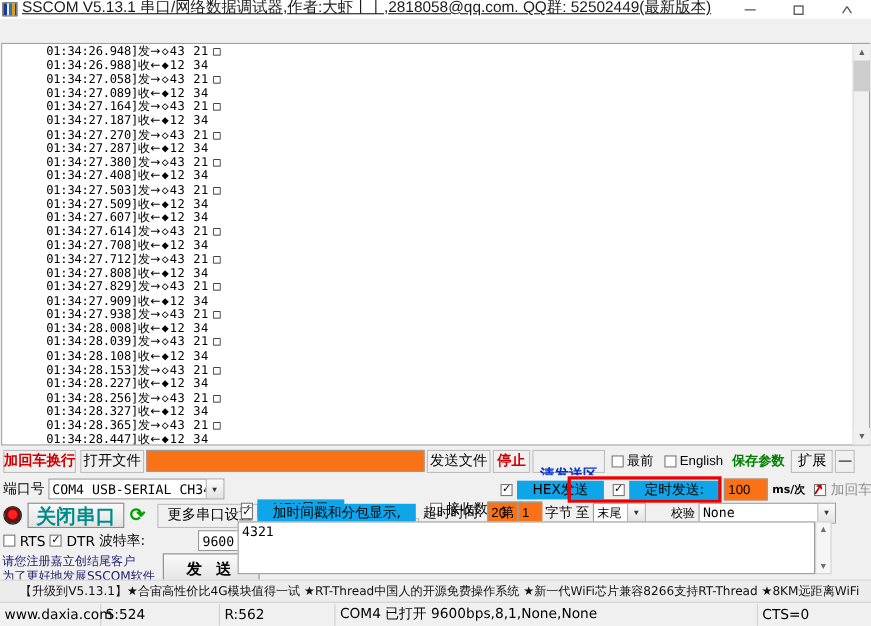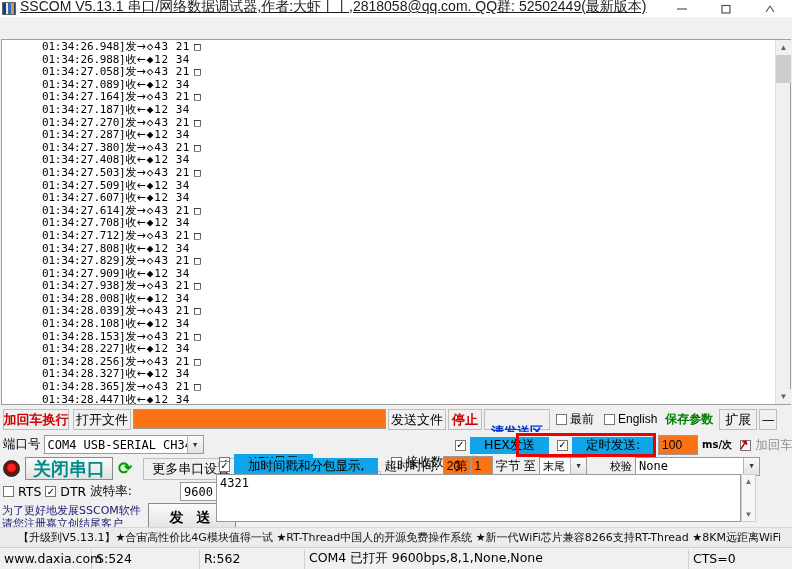--- a/index.html
+++ b/index.html
@@ -507,22 +507,22 @@
       <span class="chk">✓</span>
       <span class="lbl">DTR</span>
       <span class="lbl">波特率:</span>
       <div class="combo" style="width:100px;margin-left:44px;">
         <span class="cval">9600</span>
         <span class="carrow">▼</span>
       </div>
     </div>
 
     <div style="position:absolute;left:2px;top:72px;">
+      <div class="promo">请您注册嘉立创结尾客户</div>
       <div class="promo">为了更好地发展SSCOM软件</div>
-      <div class="promo">请您注册嘉立创结尾客户</div>
     </div>
 
     <div class="sendbtn" style="position:absolute;left:148px;top:71px;">发 送</div>
 
     <div style="position:absolute;left:219px;top:3px;display:flex;align-items:center;gap:4px;">
       <span class="chk">✓</span>
       <span class="lbl hl">HEX显示</span>
       <div class="btn flat" style="width:62px;height:19px;margin-left:2px;margin-top:36px;">
         <span class="green">保存数据</span>
       </div>

